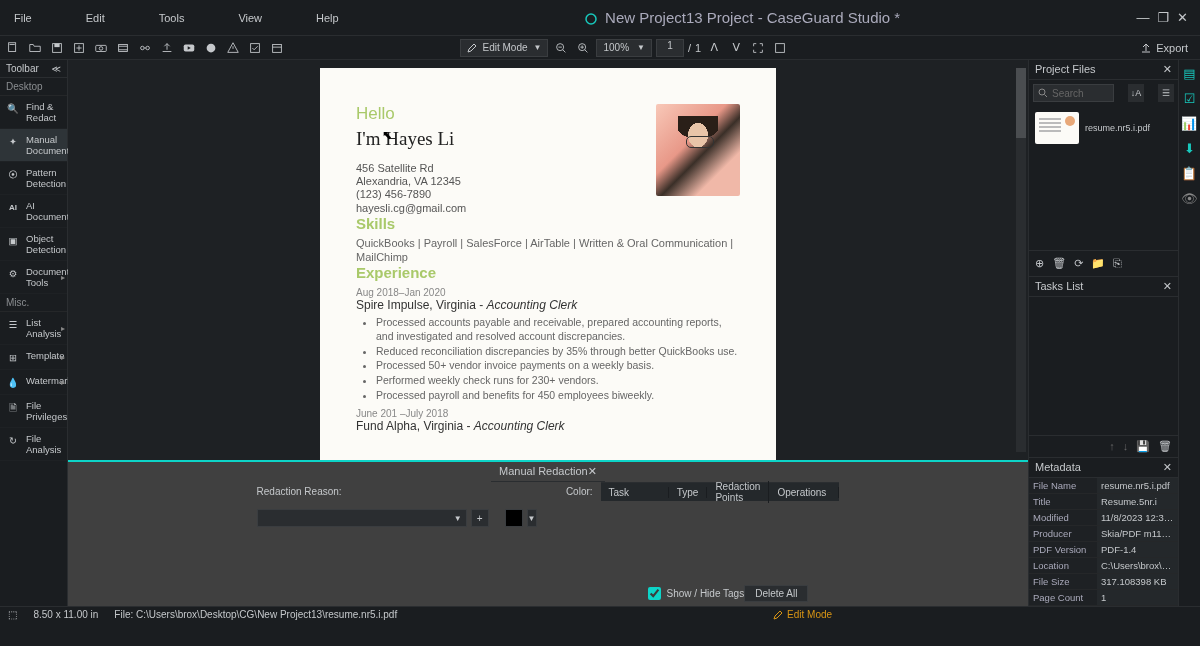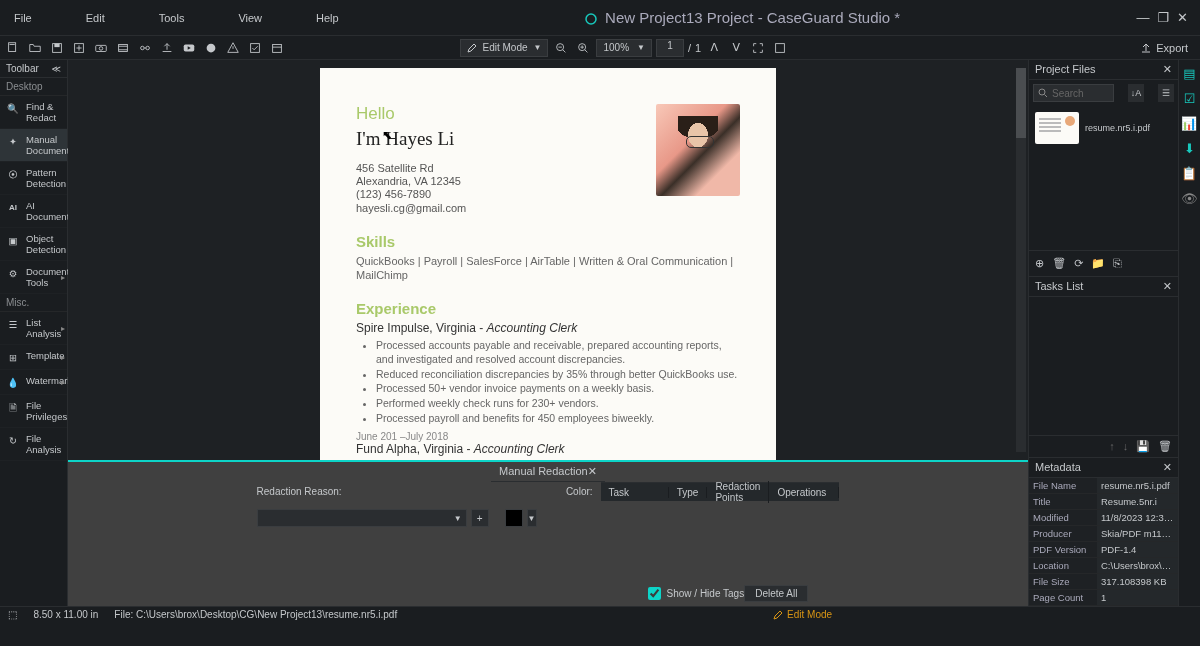--- a/index.html
+++ b/index.html
@@ -37,21 +37,21 @@
 .scrollbar-v { position: absolute; right: 2px; top: 8px; bottom: 8px; width: 10px; background: #2a2d30; }
 .scrollbar-v .thumb { background: #4a4d50; width: 100%; height: 70px; position: absolute; top: 0; }
 .document-page { background: #fcfbf7; width: 456px; height: 436px; padding: 36px 36px 0 36px; color: #333; font-family: Georgia, serif; overflow: hidden; }
 .doc-header { display: flex; justify-content: space-between; }
 .doc-left h2 { color: #a9c96a; font-weight: normal; font-size: 17px; margin-bottom: 4px; font-family: sans-serif; }
 .doc-left h1 { font-family: Georgia, serif; font-size: 19px; font-weight: normal; margin-bottom: 12px; color: #222; }
 .doc-left p { font-size: 11px; color: #555; line-height: 1.2; }
 .doc-photo { width: 84px; height: 92px; background: linear-gradient(135deg, #f8c8b8 0%, #e89888 40%, #3a2f28 55%, #f0b8a8 75%); border-radius: 2px; position: relative; overflow: hidden; }
 .doc-photo::before { content: ""; position: absolute; top: 12px; left: 22px; width: 40px; height: 48px; background: radial-gradient(ellipse 18px 22px at 50% 40%, #e8c4a8 55%, transparent 56%), radial-gradient(circle 14px at 30% 15%, #2a1f18 98%, transparent), radial-gradient(circle 14px at 70% 15%, #2a1f18 98%, transparent); }
 .doc-photo::after { content: ""; position: absolute; top: 32px; left: 30px; width: 26px; height: 10px; border: 1.5px solid #333; border-radius: 5px; background: transparent; }
-.doc-section-title { color: #a9c96a; font-size: 15px; margin-top: 18px; margin-bottom: 4px; font-family: sans-serif; }
+.doc-section-title { color: #a9c96a; font-size: 15px; margin-bottom: 4px; font-family: sans-serif; }
 .doc-skills { font-size: 11px; color: #666; line-height: 1.3; }
 .doc-date { font-size: 10px; color: #888; margin-top: 6px; }
 .doc-job-title { font-size: 12px; color: #333; }
 .doc-job-title em { font-style: italic; }
 .doc-bullets { margin: 4px 0 4px 20px; font-size: 10.5px; color: #666; line-height: 1.3; }
 .doc-bullets li { margin-bottom: 1px; }
 .cursor-overlay { position: absolute; left: 26px; top: 24px; font-size: 12px; color: black; }
 
 .bottom-panel { height: 146px; border-top: 2px solid #0dd4c8; background: #404040; display: flex; flex-direction: column; align-items: center; }
 .bp-title { display: flex; justify-content: space-between; padding: 3px 8px; font-size: 11px; border-bottom: 1px solid #2a2d30; }
@@ -325,20 +325,21 @@
             <p>456 Satellite Rd</p>
             <p>Alexandria, VA 12345</p>
             <p>(123) 456-7890</p>
             <p>hayesli.cg@gmail.com</p>
           </div>
           <div class="doc-photo"></div>
         </div>
         <h3 class="doc-section-title">Skills</h3>
         <p class="doc-skills">QuickBooks | Payroll | SalesForce | AirTable | Written &amp; Oral Communication | MailChimp</p>
         <h3 class="doc-section-title">Experience</h3>
+        <p class="doc-date">Aug 2018–Jan 2020</p>
         <p class="doc-job-title"><span>Spire Impulse, Virginia</span> - <em>Accounting Clerk</em></p>
         <ul class="doc-bullets">
           <li>Processed accounts payable and receivable, prepared accounting reports, and investigated and resolved account discrepancies.</li>
           <li>Reduced reconciliation discrepancies by 35% through better QuickBooks use.</li>
           <li>Processed 50+ vendor invoice payments on a weekly basis.</li>
           <li>Performed weekly check runs for 230+ vendors.</li>
           <li>Processed payroll and benefits for 450 employees biweekly.</li>
         </ul>
         <p class="doc-date">June 201 –July 2018</p>
         <p class="doc-job-title"><span>Fund Alpha, Virginia</span> - <em>Accounting Clerk</em></p>

